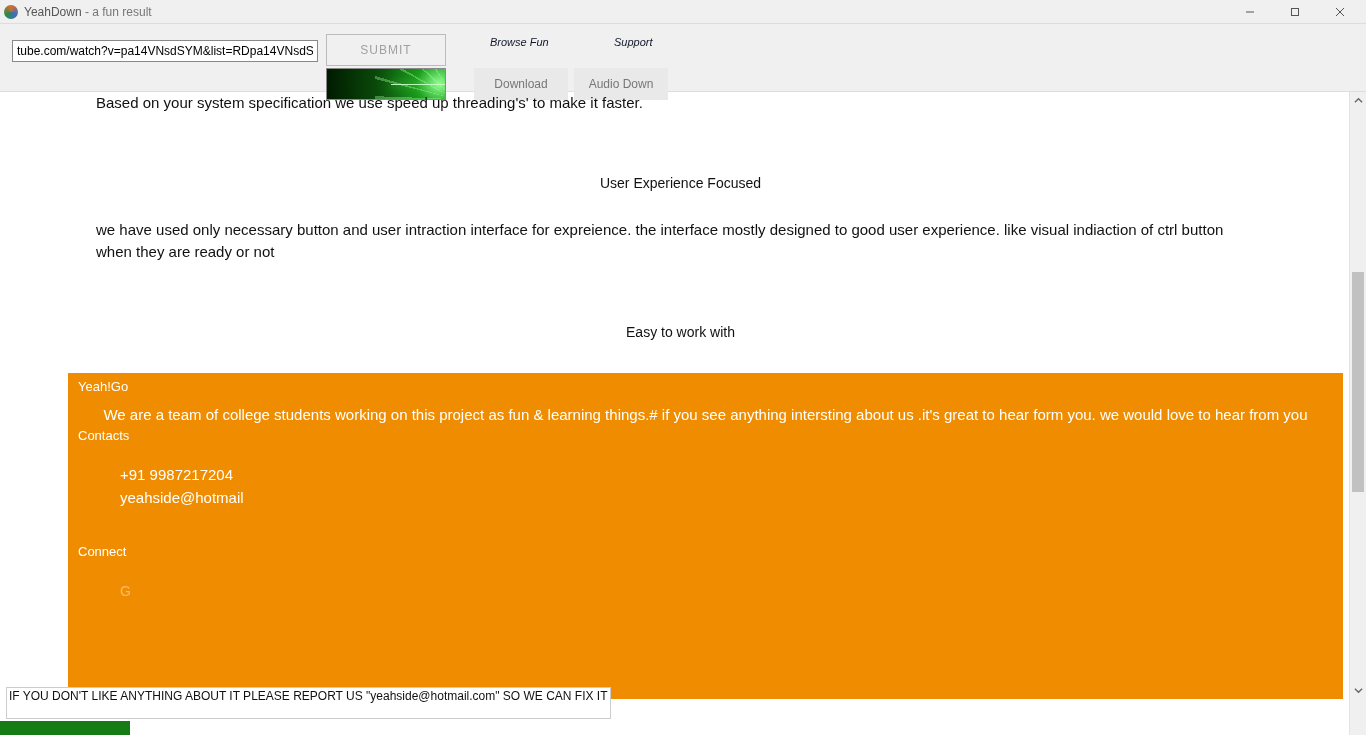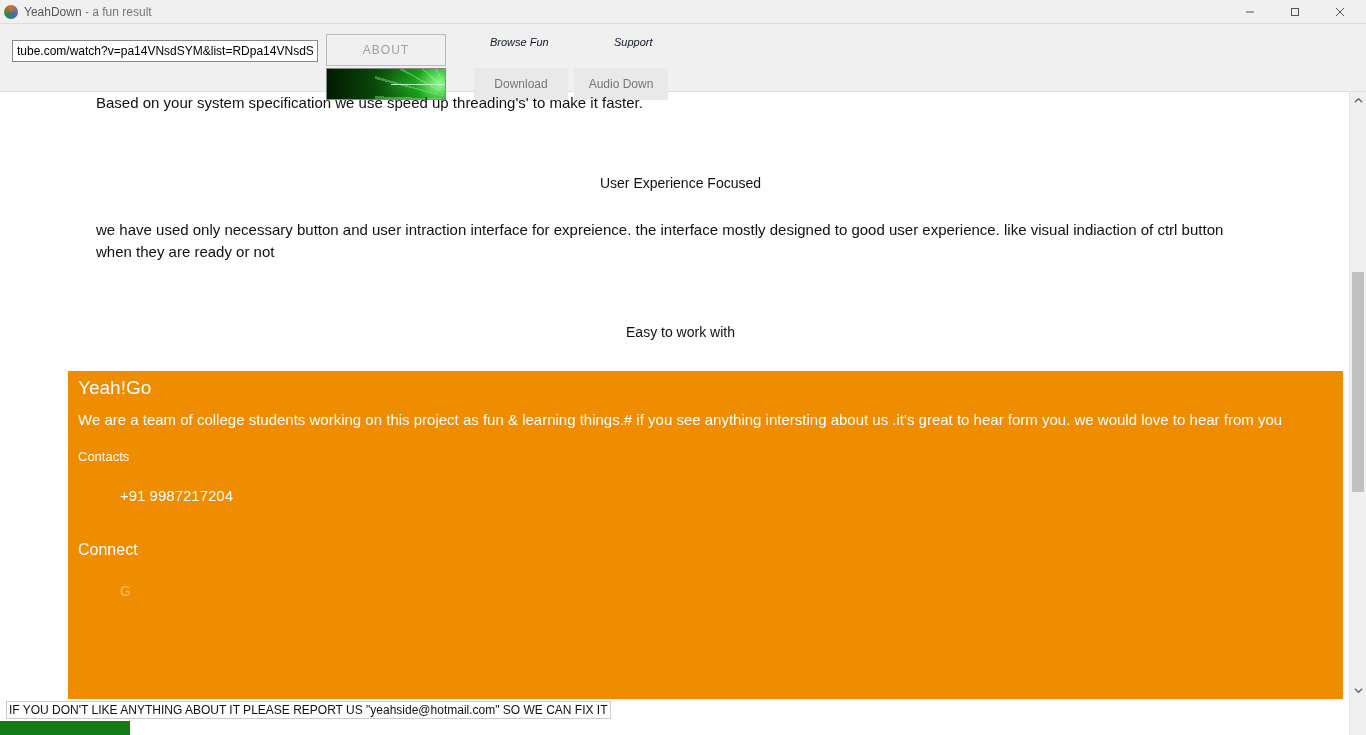--- a/index.html
+++ b/index.html
@@ -32,28 +32,28 @@
 .scrollbar-v { width: 17px; background: #f0f0f0; position: relative; border-left: 1px solid #e3e3e3; }
 .scroll-arrow-up { position: absolute; top: 0; left: 0; right: 0; height: 17px; display: flex; align-items: center; justify-content: center; color: #666; font-size: 10px; cursor: pointer; }
 .scroll-arrow-down { position: absolute; bottom: 36px; left: 0; right: 0; height: 17px; display: flex; align-items: center; justify-content: center; color: #666; font-size: 10px; cursor: pointer; }
 .scroll-thumb { position: absolute; left: 2px; right: 2px; top: 180px; height: 220px; background: #c1c1c1; border-radius: 0; cursor: pointer; }
 
 .section-title { text-align: center; font-size: 14px; color: #111; margin-top: 60px; margin-bottom: 28px; }
 .section-title.first { margin-top: 70px; }
 .section-body { font-size: 15px; color: #111; line-height: 1.5; padding: 0 104px 0 84px; }
 
 .footer { background: #f08c00; color: #fff; position: absolute; bottom: 36px; left: 68px; right: 6px; padding: 6px 10px 100px 10px; font-size: 14px; }
-.footer .brand { color: #fff; font-size: 19px; margin-bottom: 10px; display: block; }
-.footer .about { font-size: 15px; margin-bottom: 18px; line-height: 1.45; }
+.footer .brand { color: #fff; font-size: 13px; margin-bottom: 10px; display: block; }
+.footer .about { font-size: 15px; margin-bottom: 2px; line-height: 1.45; text-align: center; }
 .footer .heading { font-size: 13px; margin-bottom: 20px; display: block; }
 .footer .info { padding-left: 42px; font-size: 15px; line-height: 1.55; margin-bottom: 34px; }
-.footer .connect { font-size: 16px; }
+.footer .connect { font-size: 13px; }
 .footer .social { padding-left: 42px; margin-top: 24px; color: #fff; opacity: 0.4; font-size: 14px; }
 
-.statusbar { position: absolute; bottom: 16px; left: 6px; right: 0; height: 18px; background: #fff; font-size: 12px; color: #111; padding: 1px 2px; border: 1px solid #ccc; width: fit-content; }
+.statusbar { position: absolute; bottom: 16px; left: 6px; right: 0; height: 32px; background: #fff; font-size: 12px; color: #111; padding: 1px 2px; border: 1px solid #ccc; width: fit-content; }
 .progress { position: absolute; bottom: 0; left: 0; width: 130px; height: 14px; background: #157b15; }
 </style>
 </head>
 <body>
 
 <div class="titlebar">
   <div class="app-icon"></div>
   <span class="title-text">
     <span class="app">YeahDown</span><span>  - a fun result</span>
   </span>
@@ -72,21 +72,21 @@
       <svg width="10" height="10" viewBox="0 0 10 10">
           <line x1="1" y1="1" x2="9" y2="9" stroke="#555" stroke-width="1"></line>
           <line x1="9" y1="1" x2="1" y2="9" stroke="#555" stroke-width="1"></line>
         </svg>
     </div>
   </div>
 </div>
 
 <div class="toolbar">
   <input class="url-input" value="tube.com/watch?v=pa14VNsdSYM&amp;list=RDpa14VNsdSYM#t=0" style="">
-  <button class="submit-btn" disabled="">ABOUT</button>
+  <button class="submit-btn" disabled="">SUBMIT</button>
   <span class="nav-link nav-browse">Browse Fun</span>
   <span class="nav-link nav-support">Support</span>
   <div class="thumb"></div>
   <button class="tab-btn tab-dl">Download</button>
   <button class="tab-btn tab-au">Audio Down</button>
 </div>
 
 <div class="content-wrap">
   <div class="content">
 
@@ -97,20 +97,21 @@
 
     <div class="section-title">Easy to work with</div>
     <div class="section-body">By having less number of ctrl button or field it's easy to use .like you don't have to struggle for right button by having auto enable/disable feature of ready. We are also always open to feedback and can answer any questions a user may have about Yeahigo software</div>
 
     <div class="footer">
       <span class="brand">Yeah!Go</span>
       <div class="about">We are a team of college students working on this project as fun &amp; learning things.# if you see anything intersting about us .it's great to hear form you. we would love to hear from you</div>
       <span class="heading">Contacts</span>
       <div class="info">
         <div>+91 9987217204</div>
+        <div>yeahside@hotmail</div>
       </div>
       <span class="connect">Connect</span>
       <div class="social">G</div>
     </div>
 
   </div>
   <div class="scrollbar-v">
     <div class="scroll-arrow-up">
       <svg width="9" height="9" viewBox="0 0 10 10">
           <path d="M1 7 L5 3 L9 7" fill="none" stroke="#666" stroke-width="1.5"></path>

